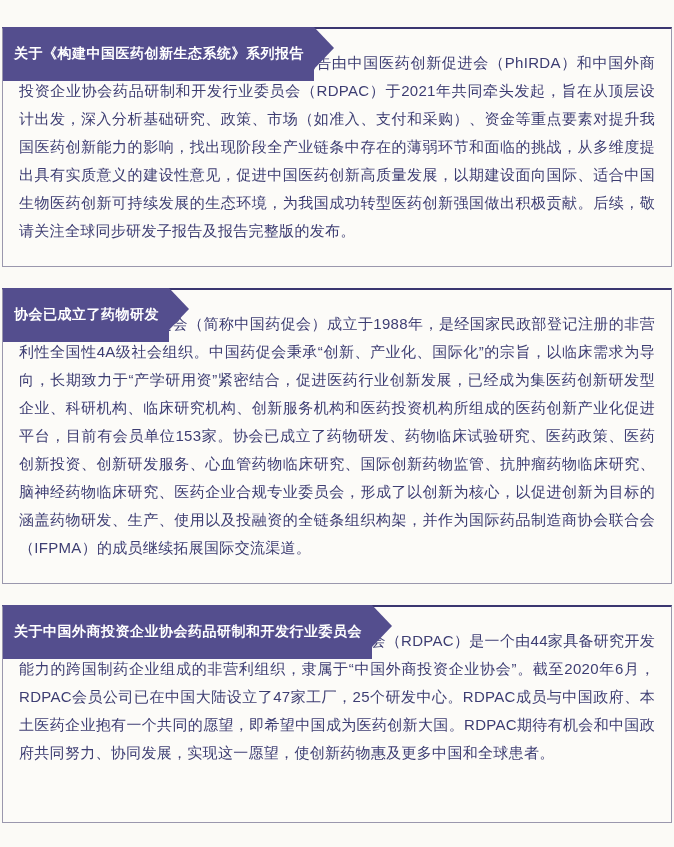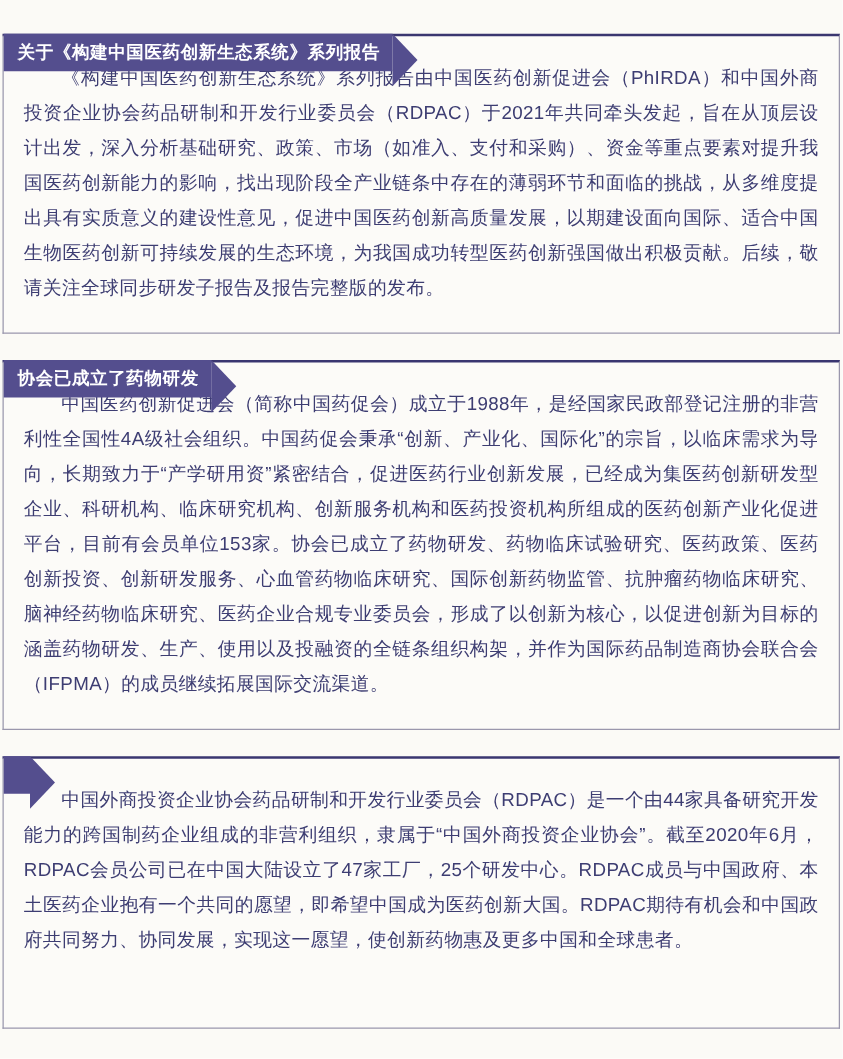--- a/index.html
+++ b/index.html
@@ -24,21 +24,21 @@
   }
   .section{
     position:relative;
     margin-bottom:10px;
   }
   .banner{
     position:absolute;
     top:0;
     left:1px;
     z-index:2;
-    height:30px;
+    height:54px;
     background:var(--accent);
     color:#ffffff;
     font-size:14px;
     font-weight:bold;
     letter-spacing:0.5px;
     display:inline-flex;
     align-items:center;
     padding:0 10px 0 11px;
     white-space:nowrap;
   }
@@ -91,20 +91,21 @@
       <span>协会已成立了药物研发</span>
       <span class="tip"></span>
     </div>
     <div class="box h2">
       <p>中国医药创新促进会（简称中国药促会）成立于1988年，是经国家民政部登记注册的非营利性全国性4A级社会组织。中国药促会秉承“创新、产业化、国际化”的宗旨，以临床需求为导向，长期致力于“产学研用资”紧密结合，促进医药行业创新发展，已经成为集医药创新研发型企业、科研机构、临床研究机构、创新服务机构和医药投资机构所组成的医药创新产业化促进平台，目前有会员单位153家。协会已成立了药物研发、药物临床试验研究、医药政策、医药创新投资、创新研发服务、心血管药物临床研究、国际创新药物监管、抗肿瘤药物临床研究、脑神经药物临床研究、医药企业合规专业委员会，形成了以创新为核心，以促进创新为目标的涵盖药物研发、生产、使用以及投融资的全链条组织构架，并作为国际药品制造商协会联合会（IFPMA）的成员继续拓展国际交流渠道。</p>
     </div>
   </div>
 
   <div class="section">
     <div class="banner">
+      <span>关于中国外商投资企业协会药品研制和开发行业委员会</span>
       <span class="tip"></span>
     </div>
     <div class="box h3">
       <p>中国外商投资企业协会药品研制和开发行业委员会（RDPAC）是一个由44家具备研究开发能力的跨国制药企业组成的非营利组织，隶属于“中国外商投资企业协会”。截至2020年6月，RDPAC会员公司已在中国大陆设立了47家工厂，25个研发中心。RDPAC成员与中国政府、本土医药企业抱有一个共同的愿望，即希望中国成为医药创新大国。RDPAC期待有机会和中国政府共同努力、协同发展，实现这一愿望，使创新药物惠及更多中国和全球患者。</p>
     </div>
   </div>
 </div>
 </div>
 
 </body></html>

